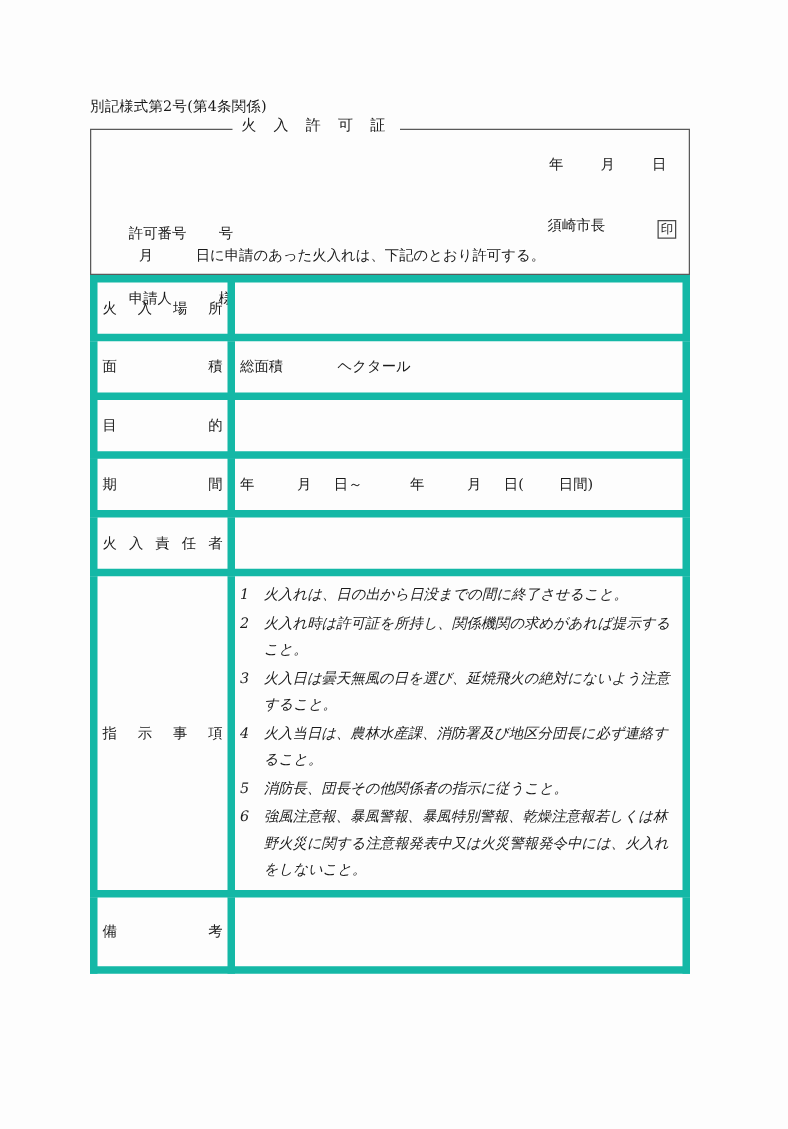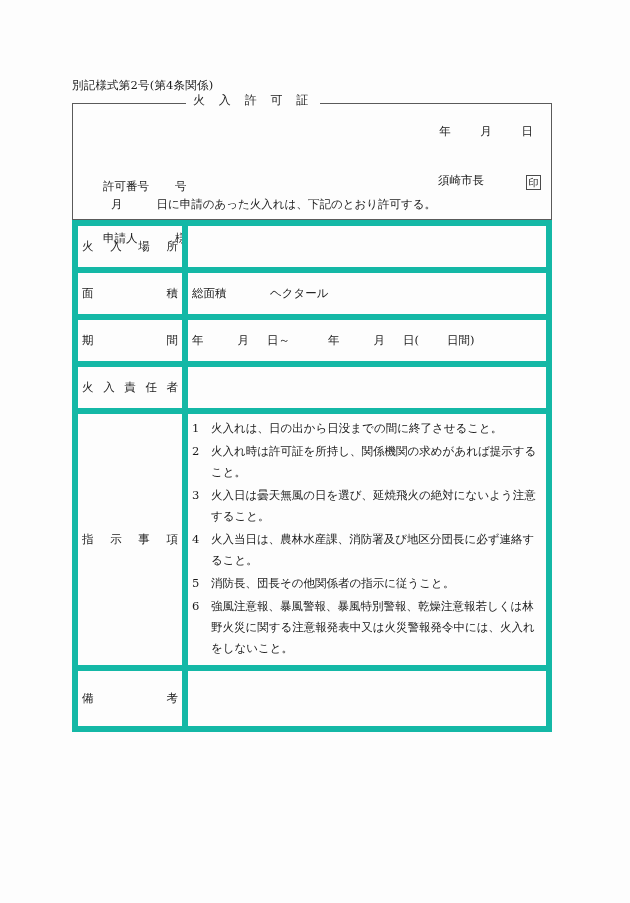--- a/index.html
+++ b/index.html
@@ -166,20 +166,21 @@
     margin: 0;
     padding: 0;
     list-style: none;
   }
   ol.instr li {
     font-size: 11.5px;
     line-height: 21px;
     text-indent: -19px;
     padding-left: 19px;
     margin: 0 0 2px 0;
+    font-style: italic;
   }
   ol.instr li .num {
     display: inline-block;
     width: 19px;
     text-indent: 0;
   }
 </style>
 </head>
 <body>
 
@@ -226,20 +227,24 @@
         <td class="rowvalue"></td>
       </tr>
 
       <tr class="r-area">
         <td class="rowlabel">面積</td>
         <td class="rowvalue area-val">
           <span class="lead">総面積</span><span>ヘクタール</span>
         </td>
       </tr>
 
+      <tr class="r-purpose">
+        <td class="rowlabel">目的</td>
+        <td class="rowvalue"></td>
+      </tr>
 
       <tr class="r-period">
         <td class="rowlabel">期間</td>
         <td class="rowvalue period-val">
           <i>年</i><span class="s1"></span><i>月</i><span class="s2"></span><i>日～</i><span class="s3"></span><i>年</i><span class="s4"></span><i>月</i><span class="s2"></span><i>日(</i><span class="s5"></span><i>日間)</i>
         </td>
       </tr>
 
       <tr class="r-manager">
         <td class="rowlabel">火入責任者</td>

